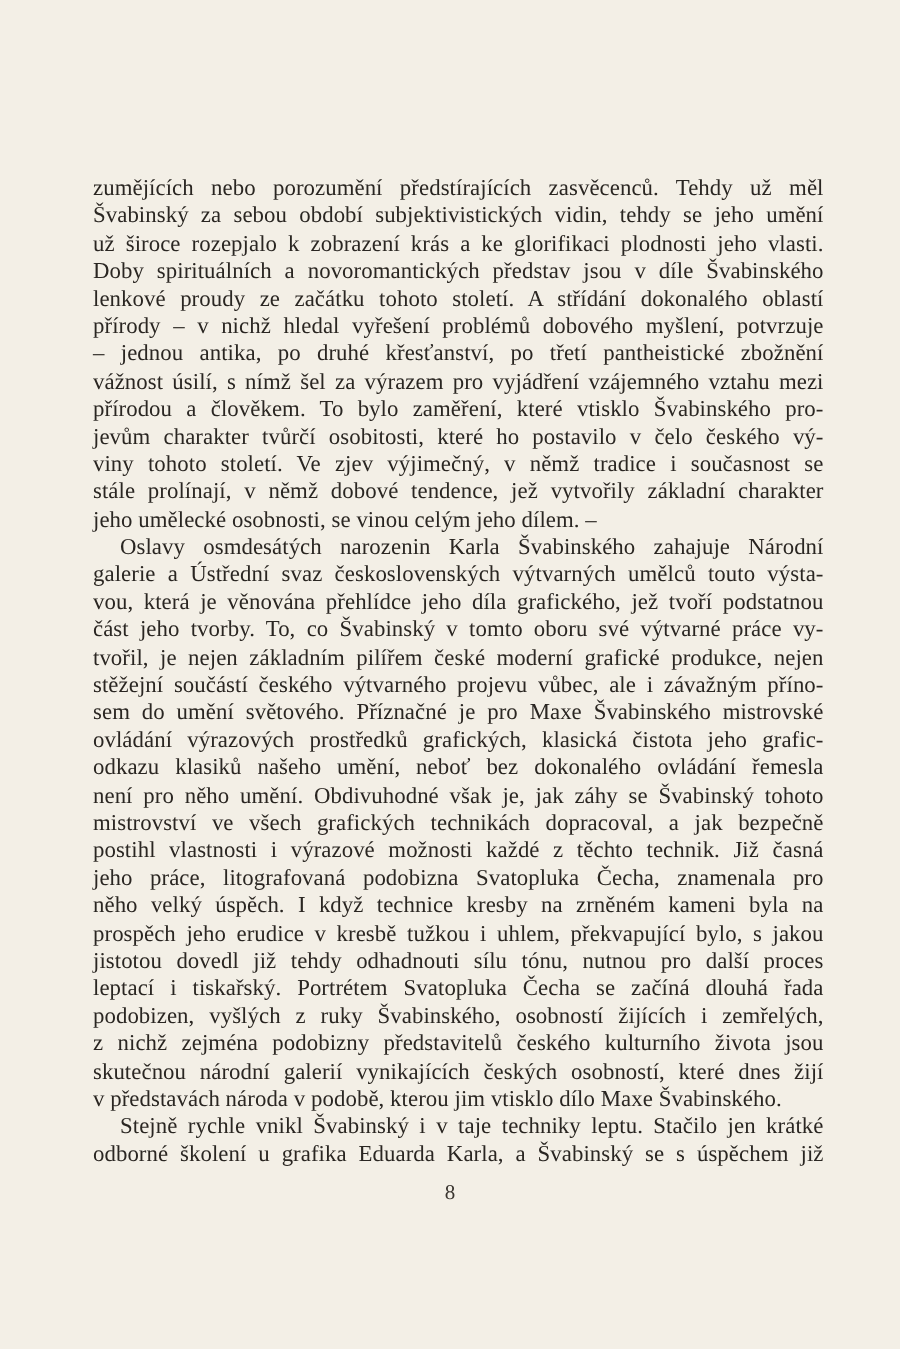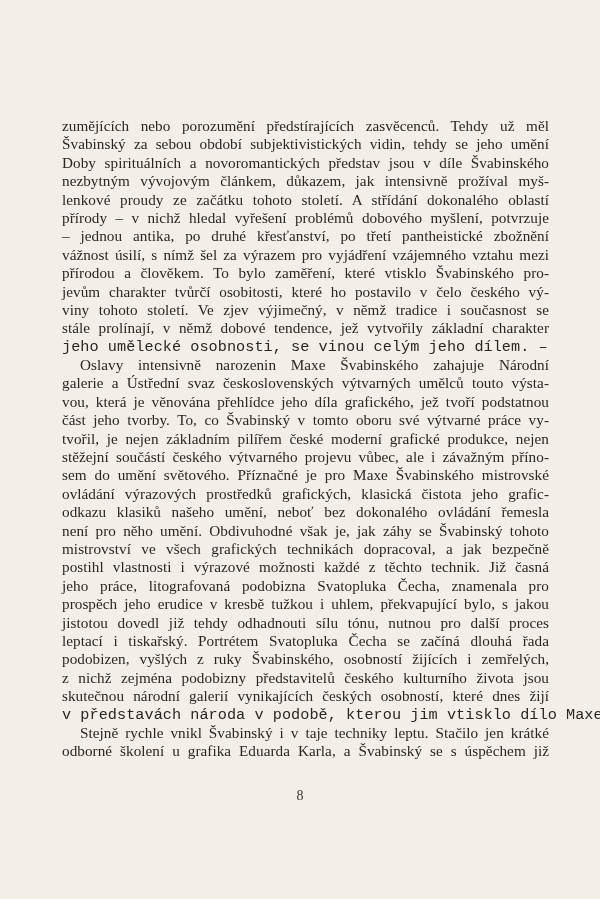--- a/index.html
+++ b/index.html
@@ -12,61 +12,62 @@
   .page { position: relative; width: 600px; height: 899px; background: #f3efe6; }
   .text-block {
     position: absolute; left: 62px; top: 88px; width: 487px; margin-top: 29px;
   }
   .line {
     display: block; height: 18.4px; line-height: 18.4px;
     font-size: 15.2px; white-space: nowrap;
     text-align: justify; text-align-last: justify;
     letter-spacing: 0.05px;
   }
-  .line.last { text-align-last: left; font-family: Liberation Mono, monospace; }
+  .line.last { text-align-last: left; }
   .line.indent { padding-left: 18px; }
   .page-number {
     position: absolute; left: 0; width: 600px; top: 788px;
     text-align: center; font-size: 14px; color: #3a3530;
   }
 </style>
 </head>
 <body>
 
 <div class="page">
   <div class="text-block" id="text-block">
       <div>
         <span class="line">zumějících nebo porozumění předstírajících zasvěcenců. Tehdy už měl</span>
         <span class="line">Švabinský za sebou období subjektivistických vidin, tehdy se jeho umění</span>
+        <span class="line">už široce rozepjalo k zobrazení krás a ke glorifikaci plodnosti jeho vlasti.</span>
         <span class="line">Doby spirituálních a novoromantických představ jsou v díle Švabinského</span>
-        <span class="line">nezbytným vývojovým článkem, důkazem, jak intensivně prožíval myš-</span>
         <span class="line">lenkové proudy ze začátku tohoto století. A střídání dokonalého oblastí</span>
         <span class="line">přírody – v nichž hledal vyřešení problémů dobového myšlení, potvrzuje</span>
         <span class="line">– jednou antika, po druhé křesťanství, po třetí pantheistické zbožnění</span>
         <span class="line">vážnost úsilí, s nímž šel za výrazem pro vyjádření vzájemného vztahu mezi</span>
         <span class="line">přírodou a člověkem. To bylo zaměření, které vtisklo Švabinského pro-</span>
         <span class="line">jevům charakter tvůrčí osobitosti, které ho postavilo v čelo českého vý-</span>
         <span class="line">viny tohoto století. Ve zjev výjimečný, v němž tradice i současnost se</span>
         <span class="line">stále prolínají, v němž dobové tendence, jež vytvořily základní charakter</span>
         <span class="line last">jeho umělecké osobnosti, se vinou celým jeho dílem. –</span>
       </div>
       <div>
-        <span class="line indent">Oslavy intensivně narozenin Maxe Švabinského zahajuje Národní</span>
+        <span class="line indent">Oslavy osmdesátých narozenin Karla Švabinského zahajuje Národní</span>
         <span class="line">galerie a Ústřední svaz československých výtvarných umělců touto výsta-</span>
         <span class="line">vou, která je věnována přehlídce jeho díla grafického, jež tvoří podstatnou</span>
         <span class="line">část jeho tvorby. To, co Švabinský v tomto oboru své výtvarné práce vy-</span>
         <span class="line">tvořil, je nejen základním pilířem české moderní grafické produkce, nejen</span>
         <span class="line">stěžejní součástí českého výtvarného projevu vůbec, ale i závažným příno-</span>
         <span class="line">sem do umění světového. Příznačné je pro Maxe Švabinského mistrovské</span>
         <span class="line">ovládání výrazových prostředků grafických, klasická čistota jeho grafic-</span>
         <span class="line">odkazu klasiků našeho umění, neboť bez dokonalého ovládání řemesla</span>
         <span class="line">není pro něho umění. Obdivuhodné však je, jak záhy se Švabinský tohoto</span>
         <span class="line">mistrovství ve všech grafických technikách dopracoval, a jak bezpečně</span>
         <span class="line">postihl vlastnosti i výrazové možnosti každé z těchto technik. Již časná</span>
         <span class="line">jeho práce, litografovaná podobizna Svatopluka Čecha, znamenala pro</span>
+        <span class="line">něho velký úspěch. I když technice kresby na zrněném kameni byla na</span>
         <span class="line">prospěch jeho erudice v kresbě tužkou i uhlem, překvapující bylo, s jakou</span>
         <span class="line">jistotou dovedl již tehdy odhadnouti sílu tónu, nutnou pro další proces</span>
         <span class="line">leptací i tiskařský. Portrétem Svatopluka Čecha se začíná dlouhá řada</span>
         <span class="line">podobizen, vyšlých z ruky Švabinského, osobností žijících i zemřelých,</span>
         <span class="line">z nichž zejména podobizny představitelů českého kulturního života jsou</span>
         <span class="line">skutečnou národní galerií vynikajících českých osobností, které dnes žijí</span>
         <span class="line last">v představách národa v podobě, kterou jim vtisklo dílo Maxe Švabinského.</span>
       </div>
       <div>
         <span class="line indent">Stejně rychle vnikl Švabinský i v taje techniky leptu. Stačilo jen krátké</span>

